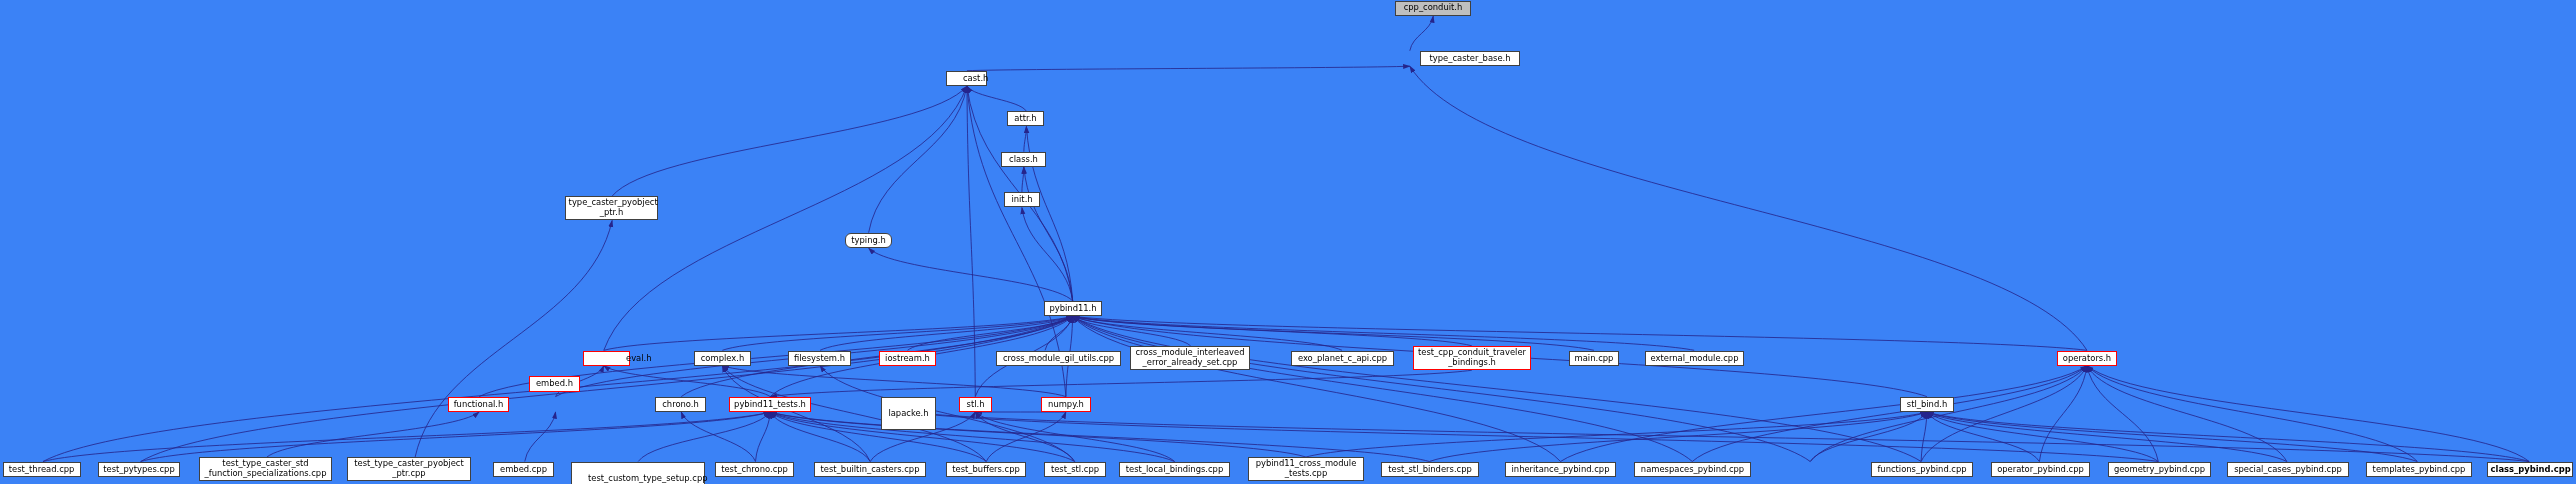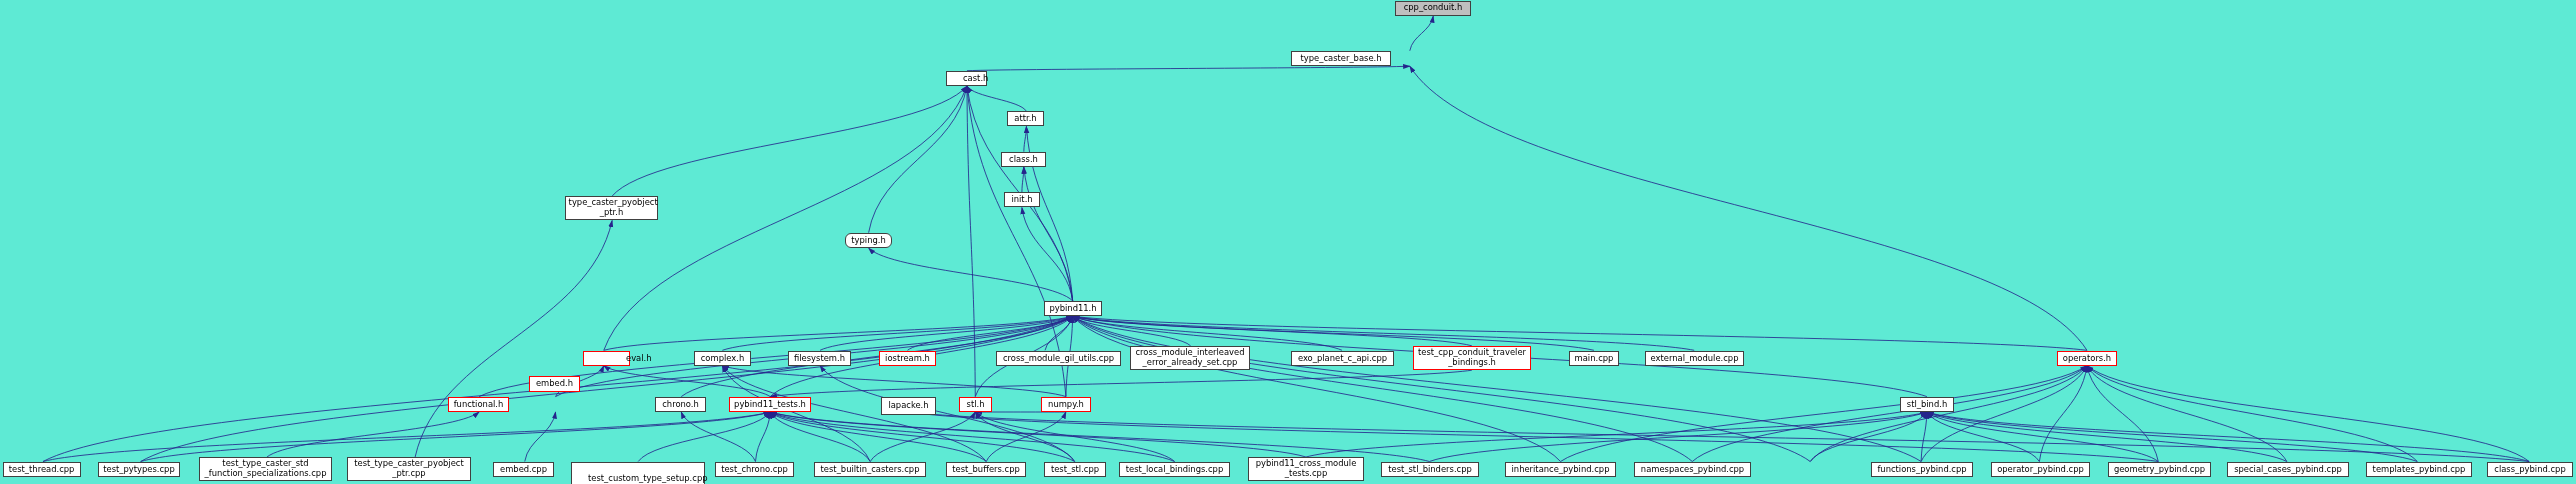--- a/index.html
+++ b/index.html
@@ -4,21 +4,21 @@
 <style>
   html, body {
     margin: 0;
     padding: 0;
     background: #ffffff;
   }
   #graph-root {
     position: relative;
     width: 2576px;
     height: 484px;
-    background: #5eead4;
+    background: #3b82f6;
     font-family: "DejaVu Sans", sans-serif;
     overflow: hidden;
   }
   #edge-layer {
     position: absolute;
     left: 0;
     top: 0;
     width: 2576px;
     height: 484px;
     pointer-events: none;
@@ -153,21 +153,21 @@
         <path d="M3933,718 C3820.56,683.35 3108.44,675.65 2996,641" fill="none" stroke="#25258c" stroke-width="1.3" marker-end="url(#arrow)"></path>
         <path d="M2814.5,718 C2836.28,683.35 2974.22,675.65 2996,641" fill="none" stroke="#25258c" stroke-width="1.3" marker-end="url(#arrow)"></path>
         <path d="M2987,718 C2988.08,683.35 2994.92,675.65 2996,641" fill="none" stroke="#25258c" stroke-width="1.3" marker-end="url(#arrow)"></path>
         <path d="M3356,718 C3122.66,683.35 1644.84,675.65 1411.5,641" fill="none" stroke="#25258c" stroke-width="1.3" marker-end="url(#arrow)"></path>
         <path d="M3933,718 C3630.42,683.35 1714.08,675.65 1411.5,641" fill="none" stroke="#25258c" stroke-width="1.3" marker-end="url(#arrow)"></path>
         <path d="M2288,576 C2157.02,594.45 1327.48,598.55 1196.5,617" fill="none" stroke="#25258c" stroke-width="1.3" marker-end="url(#arrow)"></path>
       </g>
   </svg>
   <div id="node-layer">
       <div class="node filled" style="left: 1395px; top: 0.6px; width: 76px; height: 15.4px;"><span class="node-label">cpp_conduit.h</span></div>
-      <div class="node" style="left: 1291px; top: 51px; width: 100px; height: 15.4px;"><span class="node-label">type_caster_base.h</span></div>
+      <div class="node" style="left: 1420px; top: 51px; width: 100px; height: 15.4px;"><span class="node-label">type_caster_base.h</span></div>
       <div class="node" style="left: 946px; top: 71px; width: 41px; height: 15.4px; padding-left: 16px;"><span class="node-label">cast.h</span></div>
       <div class="node" style="left: 1007px; top: 111px; width: 37px; height: 15.4px;"><span class="node-label">attr.h</span></div>
       <div class="node" style="left: 1001px; top: 152px; width: 45px; height: 15.4px;"><span class="node-label">class.h</span></div>
       <div class="node" style="left: 1004px; top: 192px; width: 36px; height: 15.4px;"><span class="node-label">init.h</span></div>
       <div class="node" style="left: 565px; top: 196px; width: 93px; height: 24.4px;"><span class="node-label">type_caster_pyobject
 _ptr.h</span></div>
       <div class="node" style="left: 845px; top: 233px; width: 47px; height: 15.4px; border-radius: 6px;"><span class="node-label">typing.h</span></div>
       <div class="node" style="left: 1044px; top: 301px; width: 58px; height: 15.4px;"><span class="node-label">pybind11.h</span></div>
       <div class="node red" style="left: 583px; top: 351px; width: 41px; height: 15.4px; padding-left: 42px;"><span class="node-label">eval.h</span></div>
       <div class="node" style="left: 694px; top: 351px; width: 57px; height: 15.4px;"><span class="node-label">complex.h</span></div>
@@ -179,21 +179,21 @@
       <div class="node" style="left: 1291px; top: 351px; width: 103px; height: 15.4px;"><span class="node-label">exo_planet_c_api.cpp</span></div>
       <div class="node red" style="left: 1413px; top: 346px; width: 118px; height: 24.4px;"><span class="node-label">test_cpp_conduit_traveler
 _bindings.h</span></div>
       <div class="node" style="left: 1569px; top: 351px; width: 50px; height: 15.4px;"><span class="node-label">main.cpp</span></div>
       <div class="node" style="left: 1645px; top: 351px; width: 99px; height: 15.4px;"><span class="node-label">external_module.cpp</span></div>
       <div class="node red" style="left: 2057px; top: 351px; width: 60px; height: 15.4px;"><span class="node-label">operators.h</span></div>
       <div class="node red" style="left: 448px; top: 397px; width: 61px; height: 15.4px;"><span class="node-label">functional.h</span></div>
       <div class="node red" style="left: 529px; top: 376px; width: 51px; height: 16px; text-align: center;"><span class="node-label">embed.h</span></div>
       <div class="node" style="left: 655px; top: 397px; width: 51px; height: 15.4px;"><span class="node-label">chrono.h</span></div>
       <div class="node red" style="left: 729px; top: 397px; width: 82px; height: 15.4px;"><span class="node-label">pybind11_tests.h</span></div>
-      <div class="node" style="left: 881px; top: 397px; width: 55px; height: 18px;"><span class="node-label">lapacke.h</span></div>
+      <div class="node" style="left: 881px; top: 397px; width: 55px; height: 33px;"><span class="node-label">lapacke.h</span></div>
       <div class="node red" style="left: 959px; top: 397px; width: 33px; height: 15.4px;"><span class="node-label">stl.h</span></div>
       <div class="node red" style="left: 1041px; top: 397px; width: 50px; height: 15.4px;"><span class="node-label">numpy.h</span></div>
       <div class="node" style="left: 1900px; top: 397px; width: 54px; height: 15.4px;"><span class="node-label">stl_bind.h</span></div>
       <div class="node" style="left: 2.6px; top: 462px; width: 78px; height: 15.4px;"><span class="node-label">test_thread.cpp</span></div>
       <div class="node" style="left: 98px; top: 462px; width: 82px; height: 15.4px;"><span class="node-label">test_pytypes.cpp</span></div>
       <div class="node" style="left: 199px; top: 457px; width: 133px; height: 24.4px;"><span class="node-label">test_type_caster_std
 _function_specializations.cpp</span></div>
       <div class="node" style="left: 347px; top: 457px; width: 124px; height: 24.4px;"><span class="node-label">test_type_caster_pyobject
 _ptr.cpp</span></div>
       <div class="node" style="left: 493px; top: 462px; width: 61px; height: 15.4px;"><span class="node-label">embed.cpp</span></div>
@@ -207,16 +207,16 @@
 _tests.cpp</span></div>
       <div class="node" style="left: 1381px; top: 462px; width: 98px; height: 15.4px;"><span class="node-label">test_stl_binders.cpp</span></div>
       <div class="node" style="left: 1505px; top: 462px; width: 111px; height: 15.4px;"><span class="node-label">inheritance_pybind.cpp</span></div>
       <div class="node" style="left: 1634px; top: 462px; width: 117px; height: 15.4px;"><span class="node-label">namespaces_pybind.cpp</span></div>
       <div class="node" style="left: 1768px; top: 462px; width: 86px; height: 14px; margin-top: 34px;"><span class="node-label">enum_pybind.cpp</span></div>
       <div class="node" style="left: 1871px; top: 462px; width: 102px; height: 15.4px;"><span class="node-label">functions_pybind.cpp</span></div>
       <div class="node" style="left: 1991px; top: 462px; width: 99px; height: 15.4px;"><span class="node-label">operator_pybind.cpp</span></div>
       <div class="node" style="left: 2108px; top: 462px; width: 103px; height: 15.4px;"><span class="node-label">geometry_pybind.cpp</span></div>
       <div class="node" style="left: 2227px; top: 462px; width: 122px; height: 15.4px;"><span class="node-label">special_cases_pybind.cpp</span></div>
       <div class="node" style="left: 2366px; top: 462px; width: 106px; height: 15.4px;"><span class="node-label">templates_pybind.cpp</span></div>
-      <div class="node" style="left: 2487px; top: 462px; width: 86px; height: 15.4px;"><span class="node-label">class_pybind.cpp</span></div>
+      <div class="node" style="left: 2487px; top: 462px; width: 86px; height: 15.4px; font-weight: bold;"><span class="node-label">class_pybind.cpp</span></div>
     </div>
 </div>
 
 
 </body></html>

